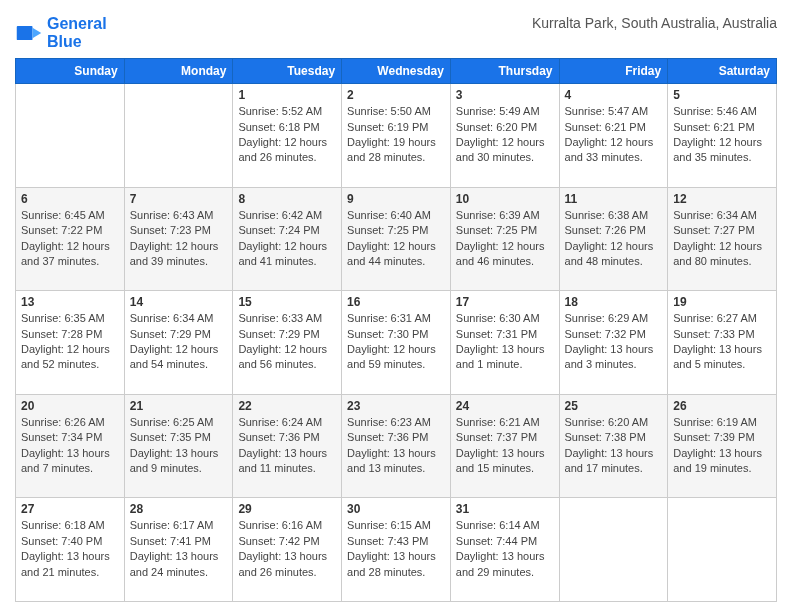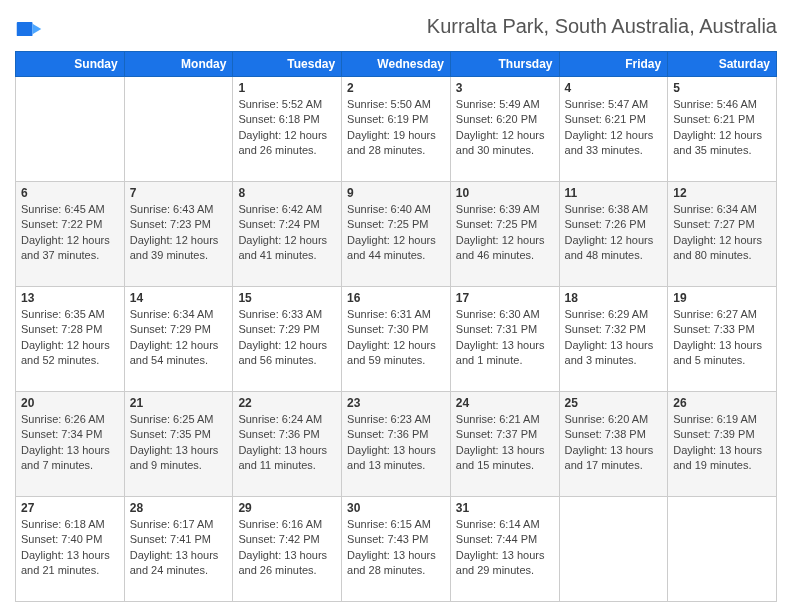--- a/index.html
+++ b/index.html
@@ -44,21 +44,21 @@
     .title-section {
       text-align: right;
     }
     .month-title {
       font-size: 32px;
       font-weight: normal;
       color: #333;
       line-height: 1.1;
     }
     .location-title {
-      font-size: 20px;
+      font-size: 14px;
       color: #555;
     }
     .calendar {
       flex: 1;
       border: 1px solid #ccc;
       border-collapse: collapse;
       width: 100%;
       table-layout: fixed;
     }
     .calendar th {
@@ -106,20 +106,24 @@
 </head>
 <body>
 
 <div class="page">
   <div class="header">
     <div class="logo">
       <svg class="logo-icon" viewBox="0 0 32 32">
         <rect x="2" y="8" width="18" height="16" rx="1" fill="#1a73e8"></rect>
         <polygon points="20,10 30,16 20,22" fill="#4da6ff"></polygon>
       </svg>
+      <div class="logo-text">
+        <div><span>General</span></div>
+        <div><span style="color:#1a73e8">Blue</span></div>
+      </div>
     </div>
     <div class="title-section">
       <div class="location-title">Kurralta Park, South Australia, Australia</div>
     </div>
   </div>
 
   <table class="calendar">
     <thead>
       <tr>
         <th>Sunday</th>

